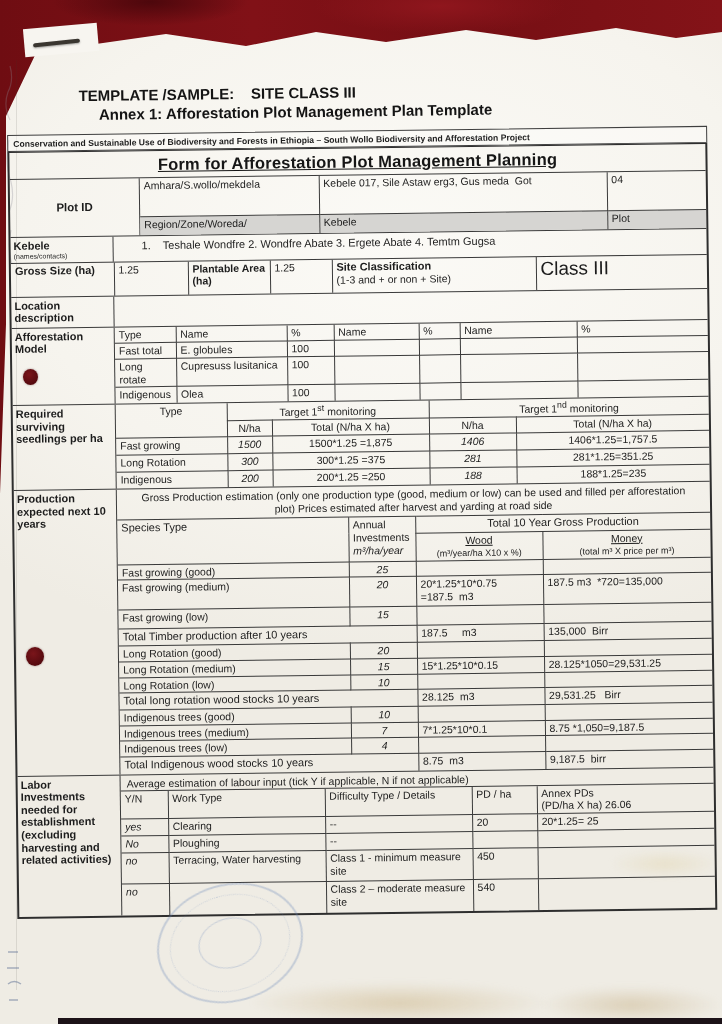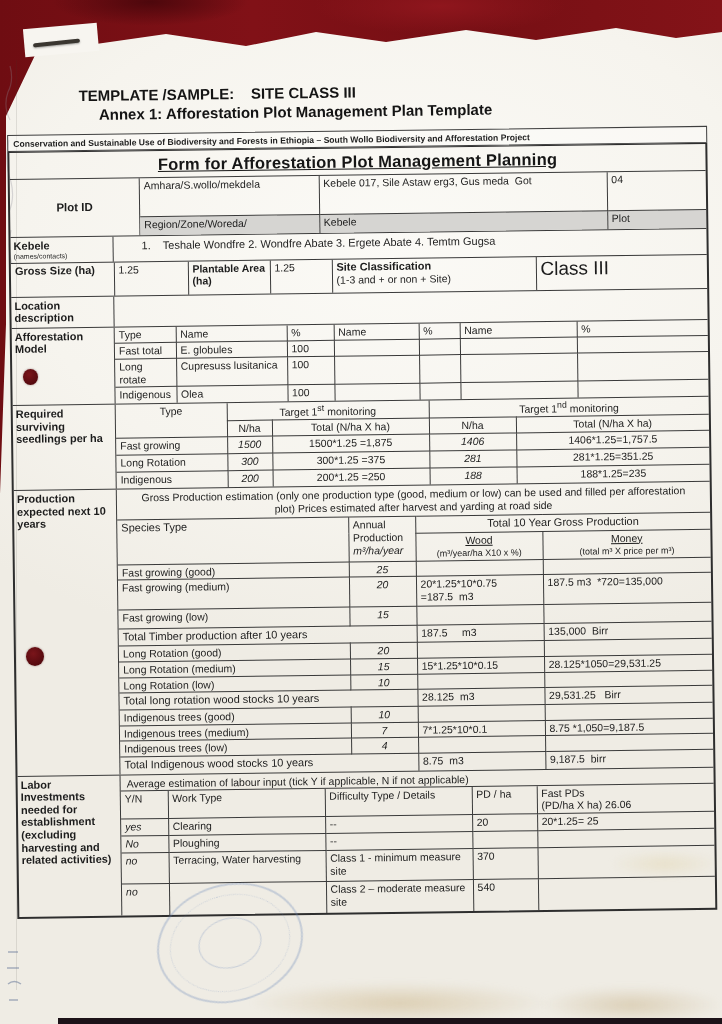--- a/index.html
+++ b/index.html
@@ -278,21 +278,21 @@
               <col style="width:231px">
               <col style="width:67px">
               <col style="width:127px">
               <col>
             </colgroup>
           <tbody>
               <tr>
             <td rowspan="2" style="font-size:11px;">Species Type</td>
             <td rowspan="2">
               <span>Annual</span><br>
-              <span>Production</span><br>
+              <span>Investments</span><br>
               <span class="val">m³/ha/year</span>
             </td>
             <td colspan="2" class="ctr" style="font-size:11px;">Total 10 Year Gross Production</td>
           </tr>
           <tr>
             <td class="ctr"><u>Wood</u><br><span class="small">(m³/year/ha X10 x %)</span></td>
             <td class="ctr"><u>Money</u><br><span class="small">(total m³ X price per m³)</span></td>
           </tr>
 
           <tr style="height:15px">
@@ -383,41 +383,41 @@
               <col style="width:147px">
               <col style="width:65px">
               <col>
             </colgroup>
           <tbody>
               <tr style="height:28px">
             <td>Y/N</td>
             <td>Work Type</td>
             <td>Difficulty Type / Details</td>
             <td>PD / ha</td>
-            <td><span>Fast PDs</span><br><span>(PD/ha X ha) 26.06</span></td>
+            <td><span>Annex PDs</span><br><span>(PD/ha X ha) 26.06</span></td>
           </tr>
           <tr style="height:17px">
             <td class="val">yes</td>
             <td>Clearing</td>
             <td>--</td>
             <td>20</td>
             <td class="pre">20*1.25= 25</td>
           </tr>
           <tr style="height:17px">
             <td class="val">No</td>
             <td>Ploughing</td>
             <td>--</td>
             <td></td>
             <td class="pre"></td>
           </tr>
           <tr style="height:31px">
             <td class="val">no</td>
             <td>Terracing, Water harvesting</td>
             <td>Class 1 - minimum measure site</td>
-            <td>370</td>
+            <td>450</td>
             <td class="pre"></td>
           </tr>
           <tr style="height:31px">
             <td class="val">no</td>
             <td></td>
             <td>Class 2 – moderate measure site</td>
             <td>540</td>
             <td class="pre"></td>
           </tr>
         </tbody>

